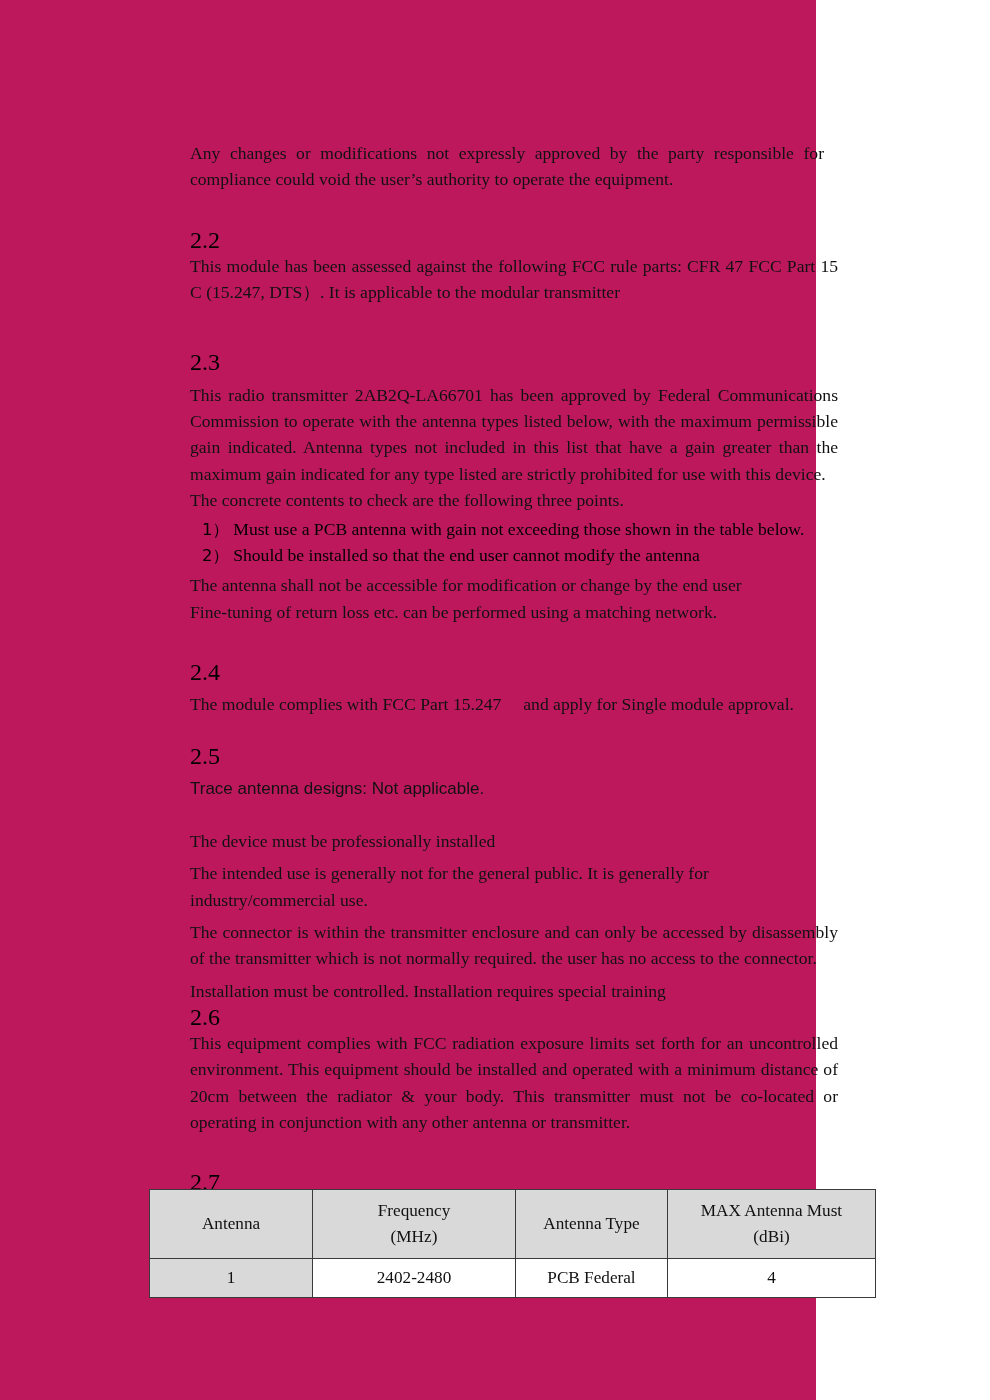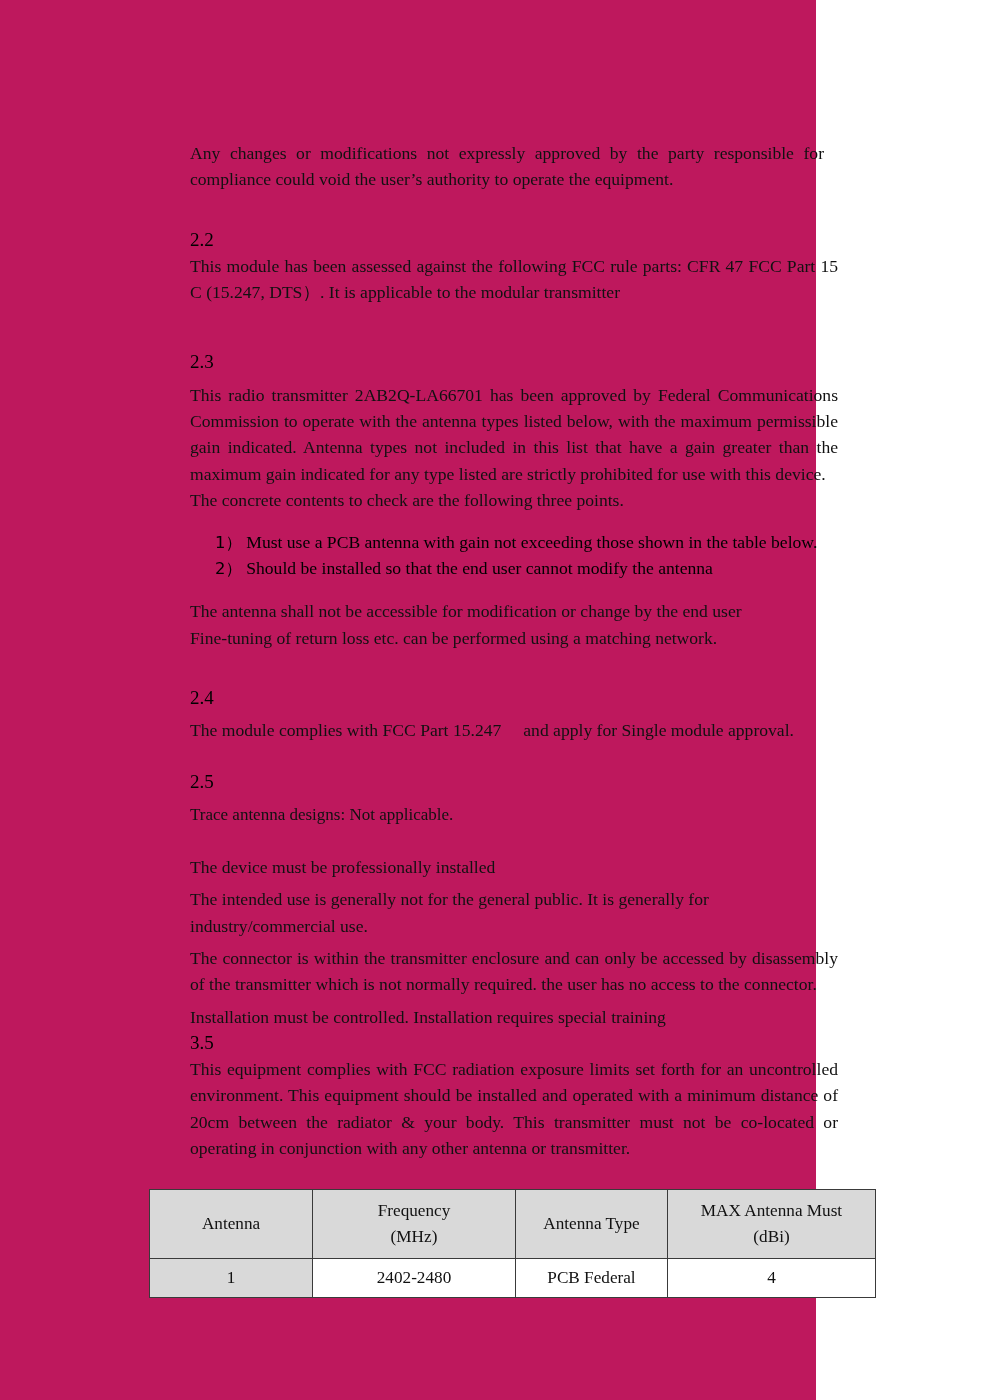--- a/index.html
+++ b/index.html
@@ -40,43 +40,43 @@
     color: #111111;
     -webkit-font-smoothing: antialiased;
   }
 
   .just {
     text-align: justify;
     text-justify: inter-word;
   }
 
   .sec-num {
-    font-size: 19px;
+    font-size: 24px;
     line-height: 26.3px;
   }
 
   .gap-xs { height: 6px; }
   .gap-m  { height: 26px; }
   .gap-l  { height: 34px; }
   .gap-xl { height: 44px; }
 
   .narrow { width: 620px; }
   .w-632  { width: 634px; }
   .w-648  { width: 648px; }
 
   
   .sans {
-    font-family: Liberation Serif, serif;
+    font-family: Liberation Sans, sans-serif;
     font-size: 17px;
     line-height: 26.3px;
   }
 
   
   .numlist {
-    margin: 17px;
+    margin: 4px;
     padding: 0;
     list-style: none;
   }
   .numlist li {
     font-size: 17.6px;
     line-height: 25.5px;
     padding-left: 8px;
     white-space: nowrap;
   }
   .num-mark {
@@ -172,21 +172,21 @@
     <div class="gap-m"></div>
 
     <p class="line">The device must be professionally installed</p>
     <div class="gap-xs"></div>
     <p class="line narrow">The intended use is generally not for the general public. It is generally for industry/commercial use.</p>
     <div class="gap-xs"></div>
     <p class="just w-648">The connector is within the transmitter enclosure and can only be accessed by disassembly of the transmitter which is not normally required.  the user has no access to the connector.</p>
     <div class="gap-xs"></div>
     <p class="line">Installation must be controlled. Installation requires special training</p>
 
-    <div class="sec-num">3.5</div>
+    <div class="sec-num">2.6</div>
     <p class="just w-648">This equipment complies with FCC radiation exposure limits set forth for an uncontrolled environment. This equipment should be installed and operated with a minimum distance of 20cm between the radiator &amp; your body. This transmitter must not be co-located or operating in conjunction with any other antenna or transmitter.</p>
 
     <div class="gap-l"></div>
 
     <div class="sec-num">2.7</div>
     <p class="line">Antenna type and antenna gain:</p>
     <p class="line">BLE Antenna</p>
 
   </div>
 

